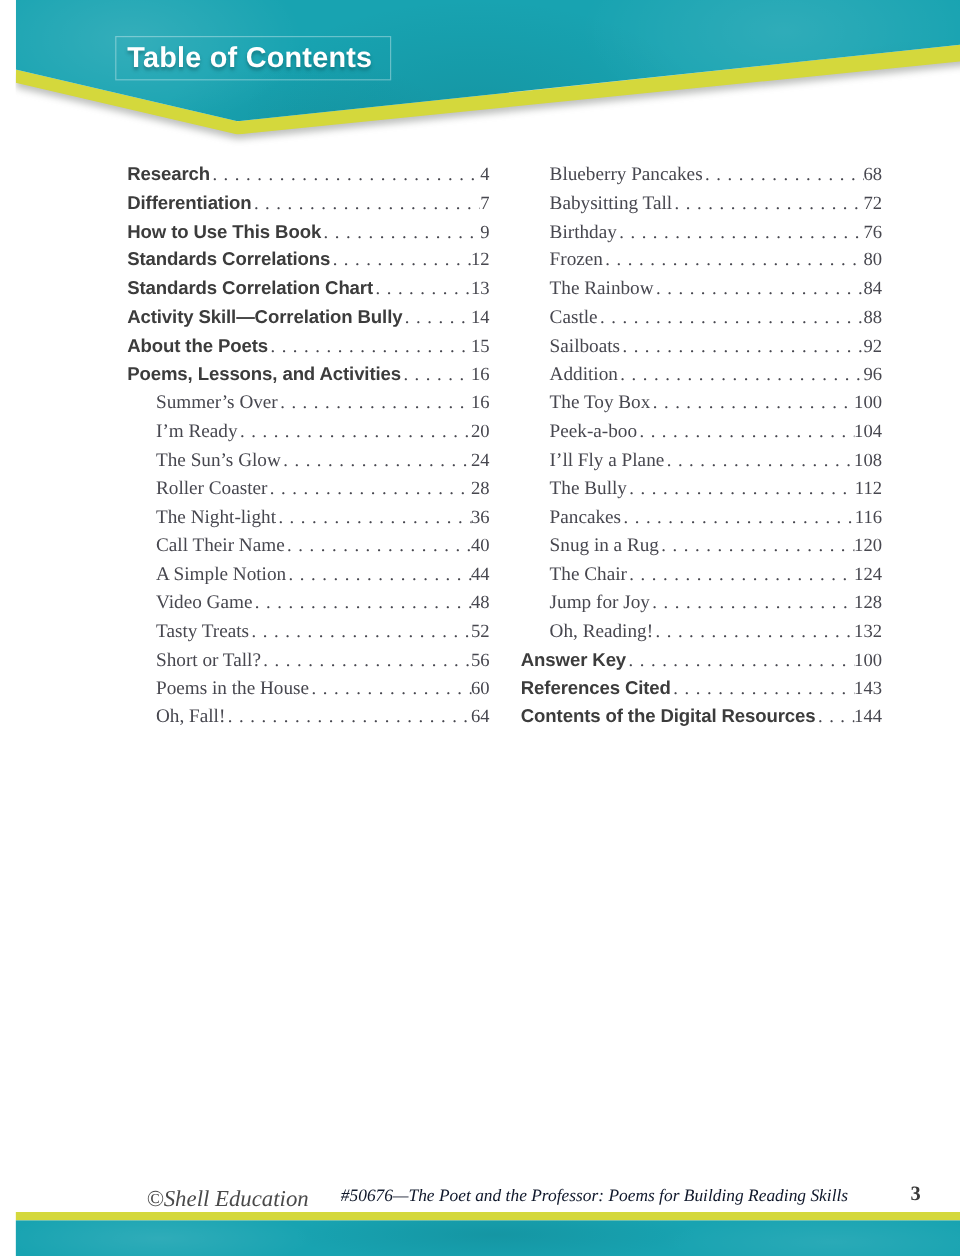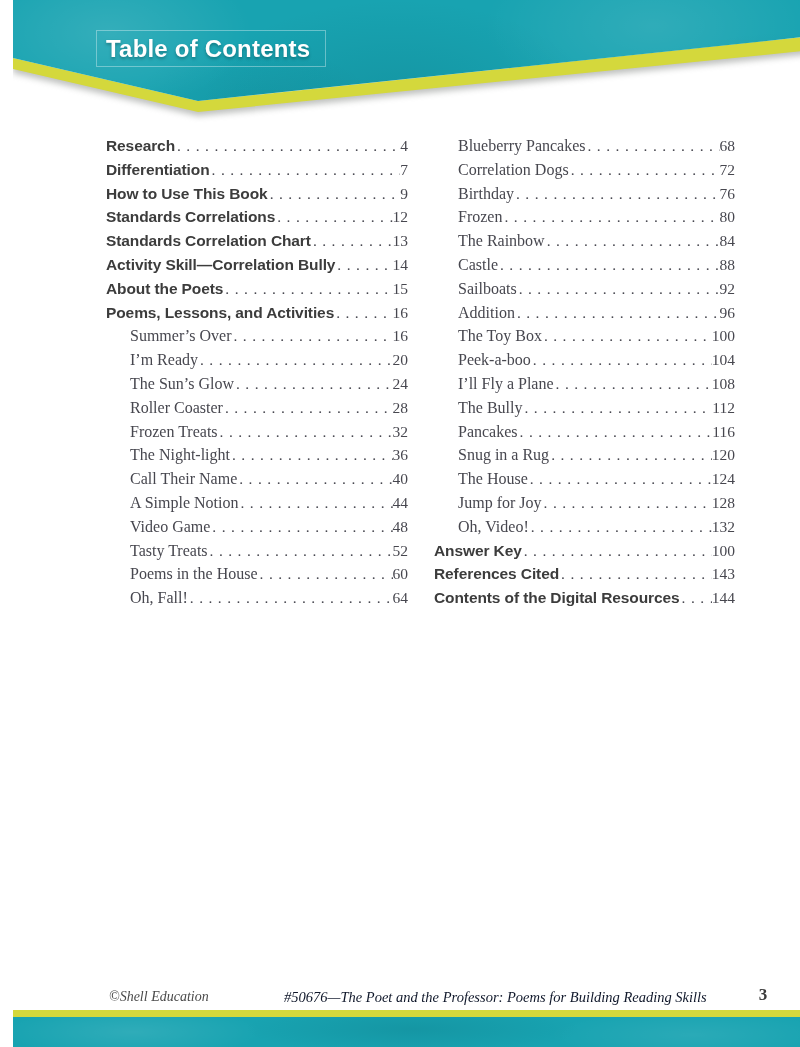--- a/index.html
+++ b/index.html
@@ -102,23 +102,23 @@
   .pg {
     flex: 0 0 auto;
     white-space: nowrap;
     font-family: "Liberation Serif", serif;
     font-size: 15.5px;
     color: var(--body);
   }
 
   
   .footer-copyright {
-    position: absolute; left: 96px; top: 989px;
-    font-family: "Liberation Serif", serif;
-    font-style: italic; font-size: 14px;
+    position: absolute; left: 109px; top: 989px;
+    font-family: "Liberation Serif", serif;
+    font-style: italic; font-size: 19px;
     color: #4a4a4a;
   }
   .footer-book-info {
     position: absolute; left: 271px; top: 989px;
     font-family: "Liberation Serif", serif;
     font-style: italic; font-size: 14.5px;
     color: #0f172a;
     white-space: nowrap;
   }
   .footer-page-number {
@@ -213,25 +213,20 @@
         <span class="lbl">The Sun’s Glow</span>
         <span class="dots"></span>
         <span class="pg">24</span>
       </div>
       <div class="row sub">
         <span class="lbl">Roller Coaster</span>
         <span class="dots"></span>
         <span class="pg">28</span>
       </div>
       <div class="row sub">
-        <span class="lbl">Frozen Treats</span>
-        <span class="dots"></span>
-        <span class="pg">32</span>
-      </div>
-      <div class="row sub">
         <span class="lbl">The Night-light</span>
         <span class="dots"></span>
         <span class="pg">36</span>
       </div>
       <div class="row sub">
         <span class="lbl">Call Their Name</span>
         <span class="dots"></span>
         <span class="pg">40</span>
       </div>
       <div class="row sub">
@@ -241,40 +236,45 @@
       </div>
       <div class="row sub">
         <span class="lbl">Video Game</span>
         <span class="dots"></span>
         <span class="pg">48</span>
       </div>
       <div class="row sub">
         <span class="lbl">Tasty Treats</span>
         <span class="dots"></span>
         <span class="pg">52</span>
+      </div>
+      <div class="row sub">
+        <span class="lbl">Short or Tall?</span>
+        <span class="dots"></span>
+        <span class="pg">56</span>
       </div>
       <div class="row sub">
         <span class="lbl">Poems in the House</span>
         <span class="dots"></span>
         <span class="pg">60</span>
       </div>
       <div class="row sub">
         <span class="lbl">Oh, Fall!</span>
         <span class="dots"></span>
         <span class="pg">64</span>
       </div>
     </div>
   <div class="toc-col right" id="toc-right">
       <div class="row sub">
         <span class="lbl">Blueberry Pancakes</span>
         <span class="dots"></span>
         <span class="pg">68</span>
       </div>
       <div class="row sub">
-        <span class="lbl">Correlation Dogs</span>
+        <span class="lbl">Babysitting Tall</span>
         <span class="dots"></span>
         <span class="pg">72</span>
       </div>
       <div class="row sub">
         <span class="lbl">Birthday</span>
         <span class="dots"></span>
         <span class="pg">76</span>
       </div>
       <div class="row sub">
         <span class="lbl">Frozen</span>
@@ -325,31 +325,31 @@
         <span class="lbl">Pancakes</span>
         <span class="dots"></span>
         <span class="pg">116</span>
       </div>
       <div class="row sub">
         <span class="lbl">Snug in a Rug</span>
         <span class="dots"></span>
         <span class="pg">120</span>
       </div>
       <div class="row sub">
-        <span class="lbl">The House</span>
+        <span class="lbl">The Chair</span>
         <span class="dots"></span>
         <span class="pg">124</span>
       </div>
       <div class="row sub">
         <span class="lbl">Jump for Joy</span>
         <span class="dots"></span>
         <span class="pg">128</span>
       </div>
       <div class="row sub">
-        <span class="lbl">Oh, Video!</span>
+        <span class="lbl">Oh, Reading!</span>
         <span class="dots"></span>
         <span class="pg">132</span>
       </div>
       <div class="row main">
         <span class="lbl">Answer Key</span>
         <span class="dots"></span>
         <span class="pg">100</span>
       </div>
       <div class="row main">
         <span class="lbl">References Cited</span>

